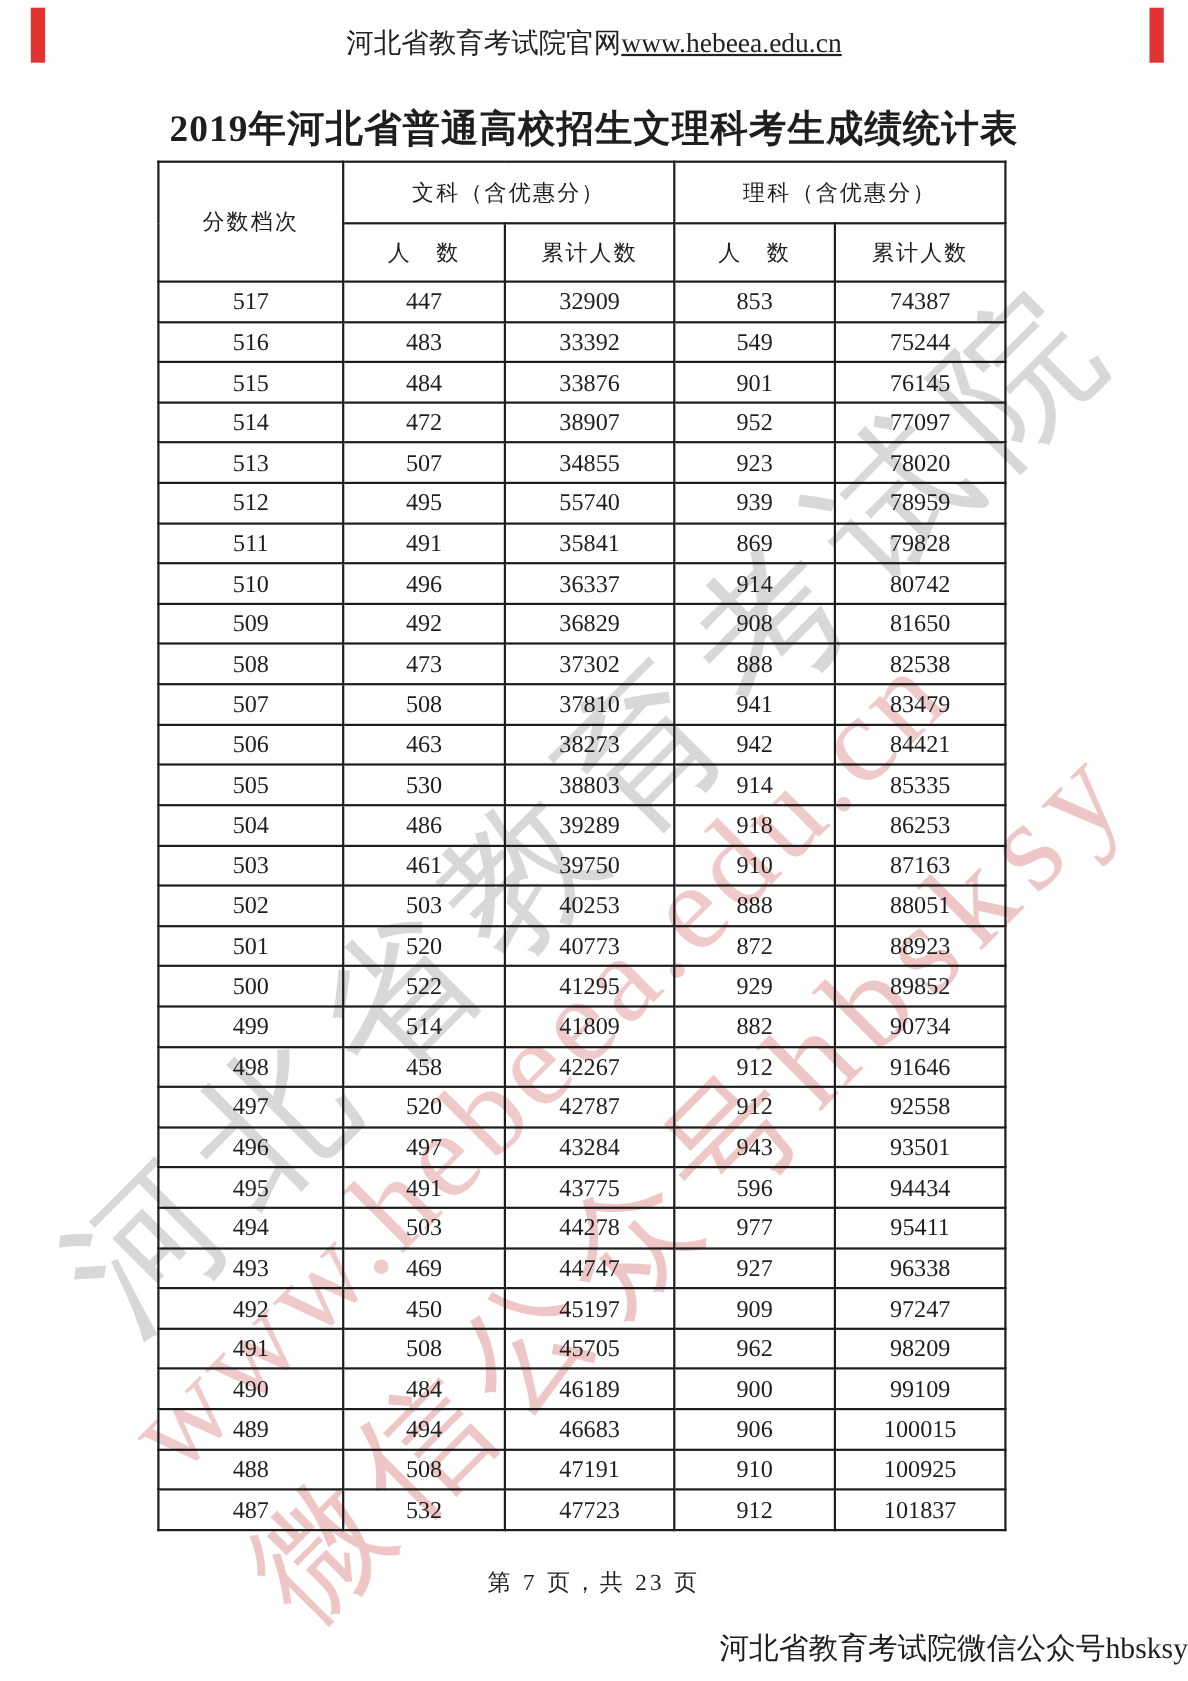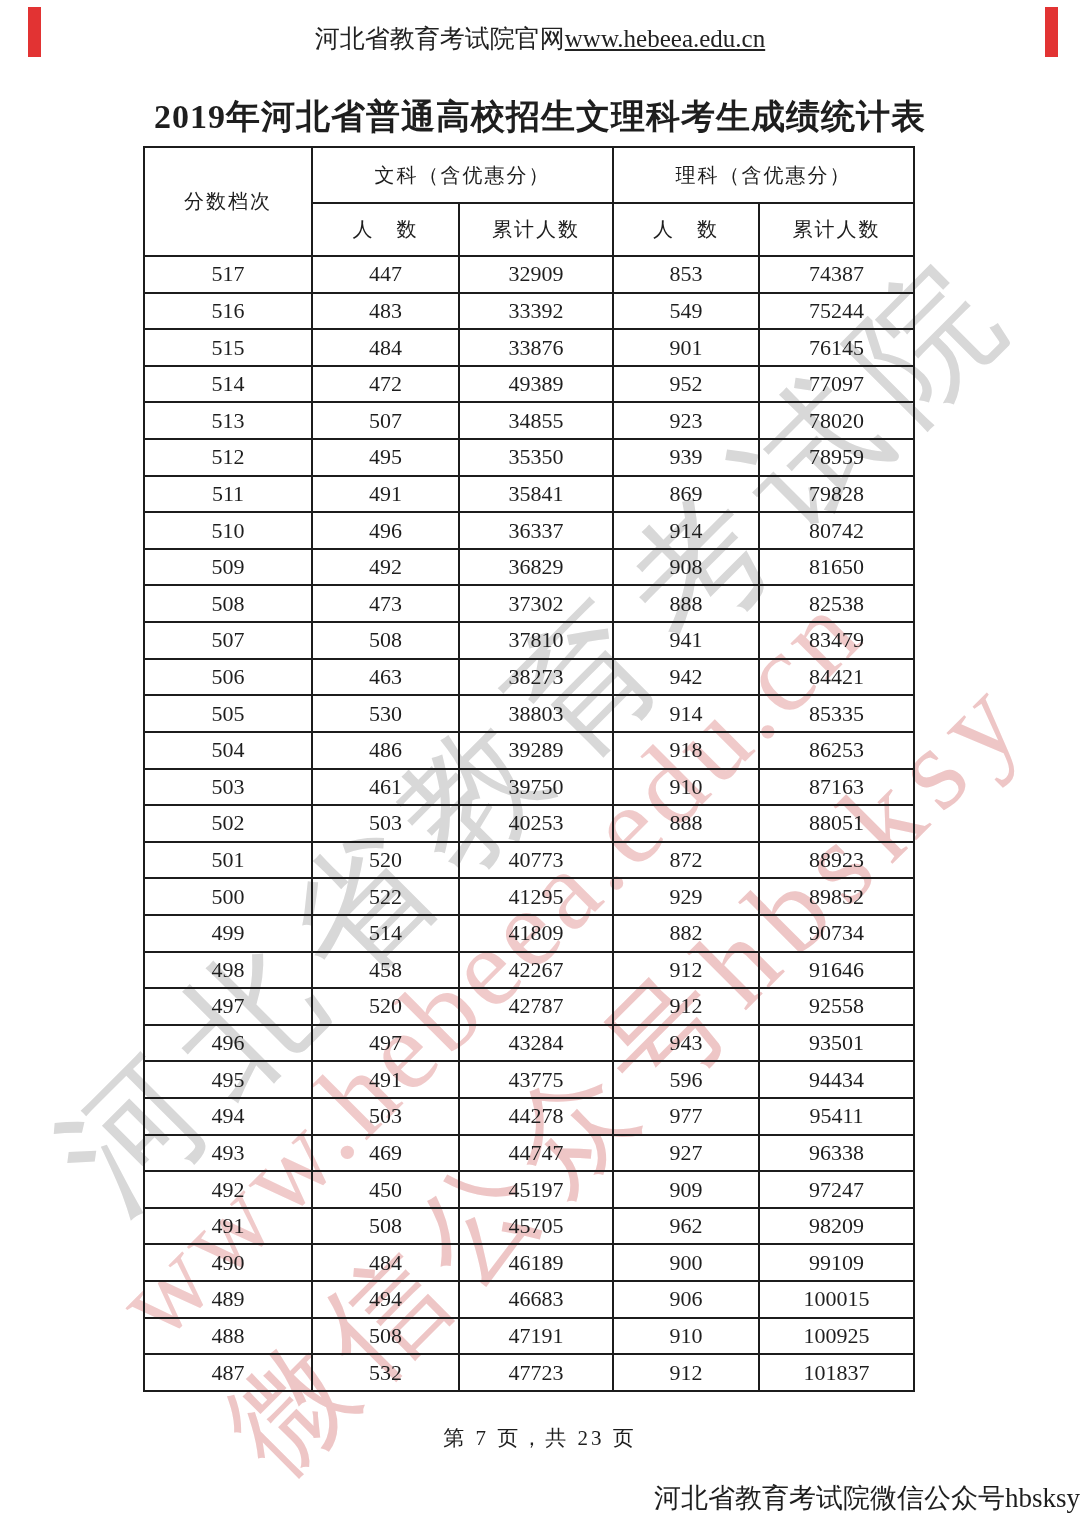--- a/index.html
+++ b/index.html
@@ -163,35 +163,35 @@
       <tr>
         <td>515</td>
         <td>484</td>
         <td>33876</td>
         <td>901</td>
         <td>76145</td>
       </tr>
       <tr>
         <td>514</td>
         <td>472</td>
-        <td>49389</td>
+        <td>38907</td>
         <td>952</td>
         <td>77097</td>
       </tr>
       <tr>
         <td>513</td>
         <td>507</td>
         <td>34855</td>
         <td>923</td>
         <td>78020</td>
       </tr>
       <tr>
         <td>512</td>
         <td>495</td>
-        <td>35350</td>
+        <td>55740</td>
         <td>939</td>
         <td>78959</td>
       </tr>
       <tr>
         <td>511</td>
         <td>491</td>
         <td>35841</td>
         <td>869</td>
         <td>79828</td>
       </tr>

